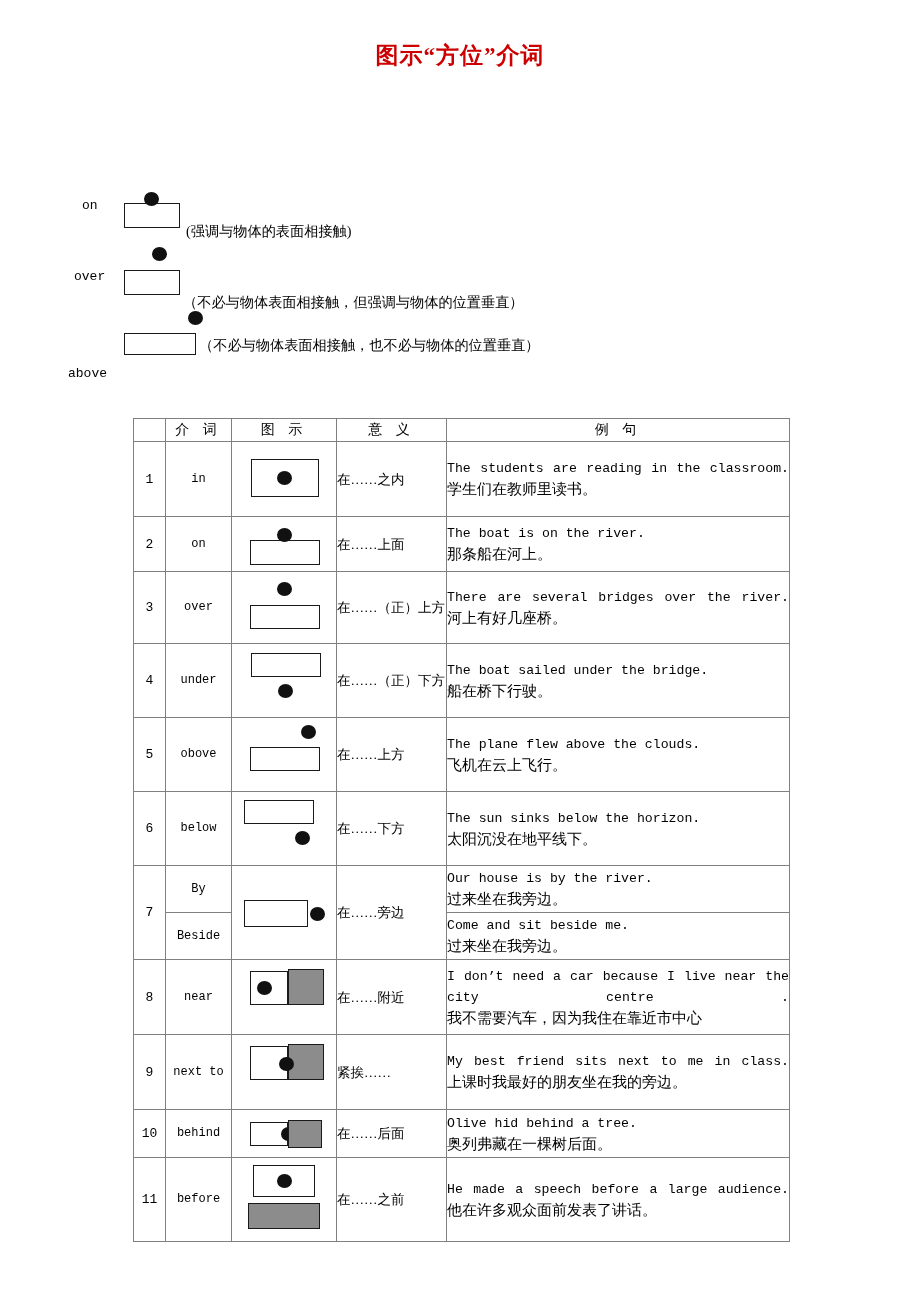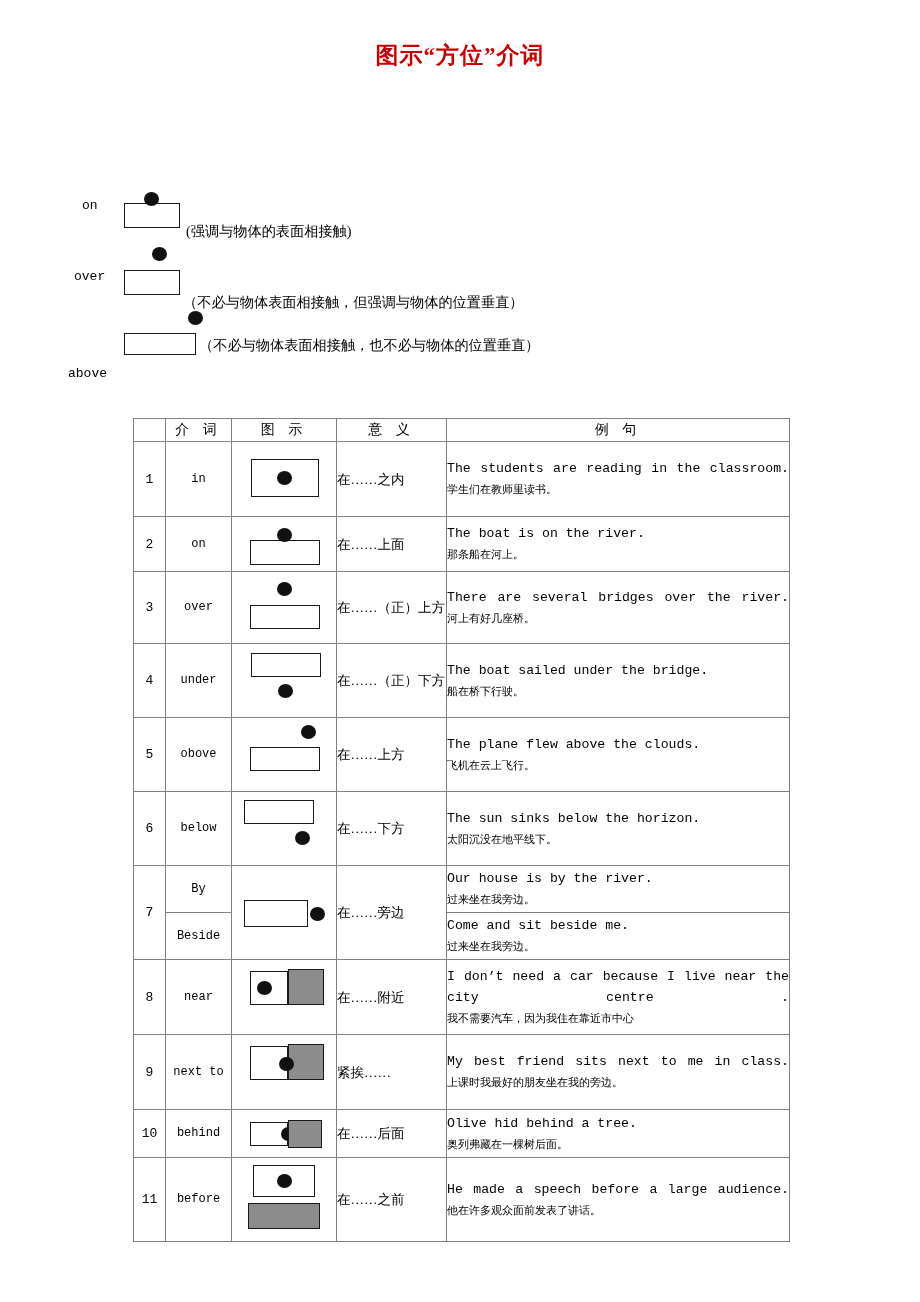--- a/index.html
+++ b/index.html
@@ -128,21 +128,21 @@
     padding: 5px 8px 5px 8px;
     font-size: 13.2px;
     line-height: 21px;
     font-family: "Liberation Mono", "DejaVu Sans Mono", monospace;
   }
   .c-ex .en { display: block; text-align: justify; text-align-last: left; }
   .c-ex .en.just { text-align: justify; text-align-last: justify; }
   .c-ex .zh {
     display: block;
     font-family: "Liberation Serif", "DejaVu Serif", serif;
-    font-size: 11px;
+    font-size: 15px;
   }
   .c-dia { padding: 0; position: relative; }
 
   
   .dia {
     position: relative;
     width: 105px;
     margin: 0 auto;
   }
   .dia .bx {

